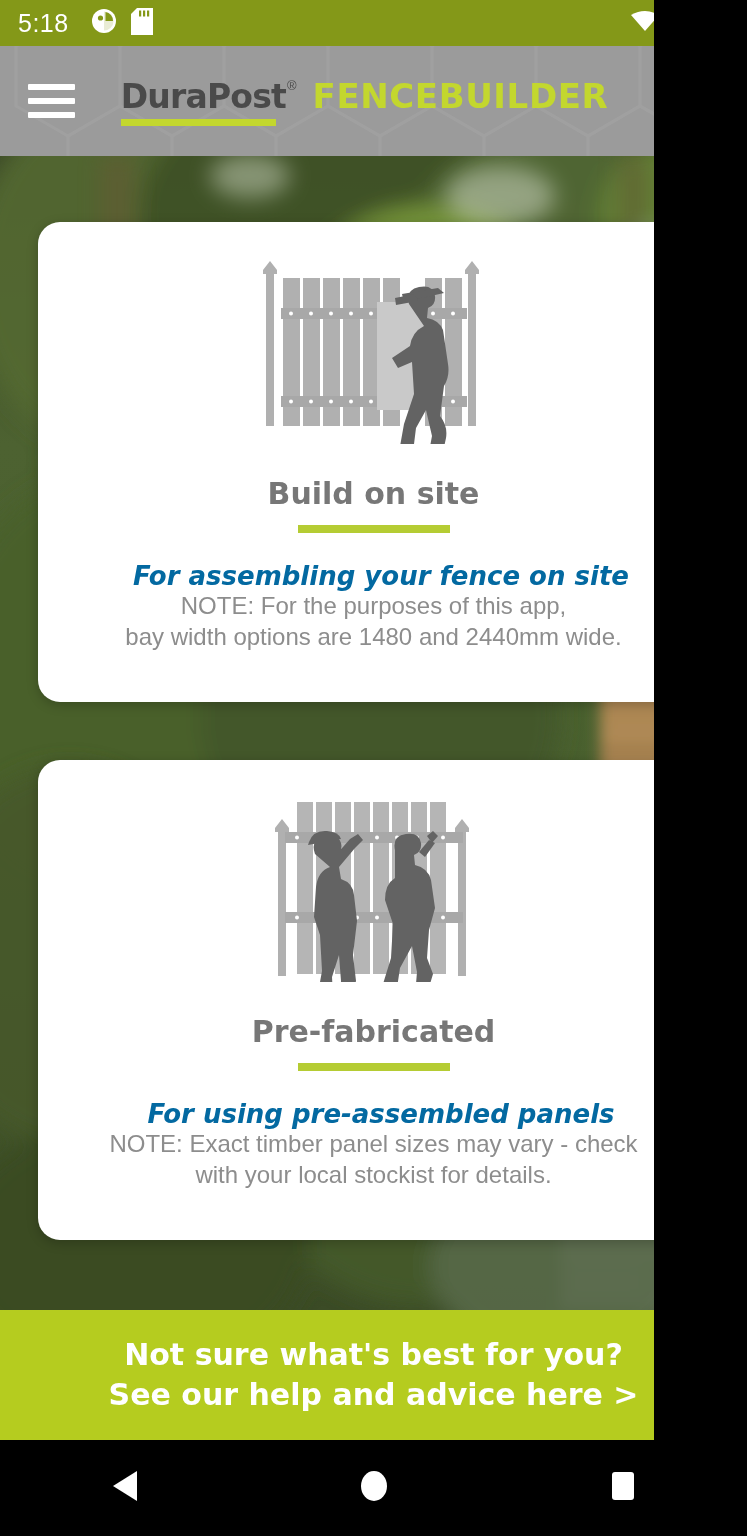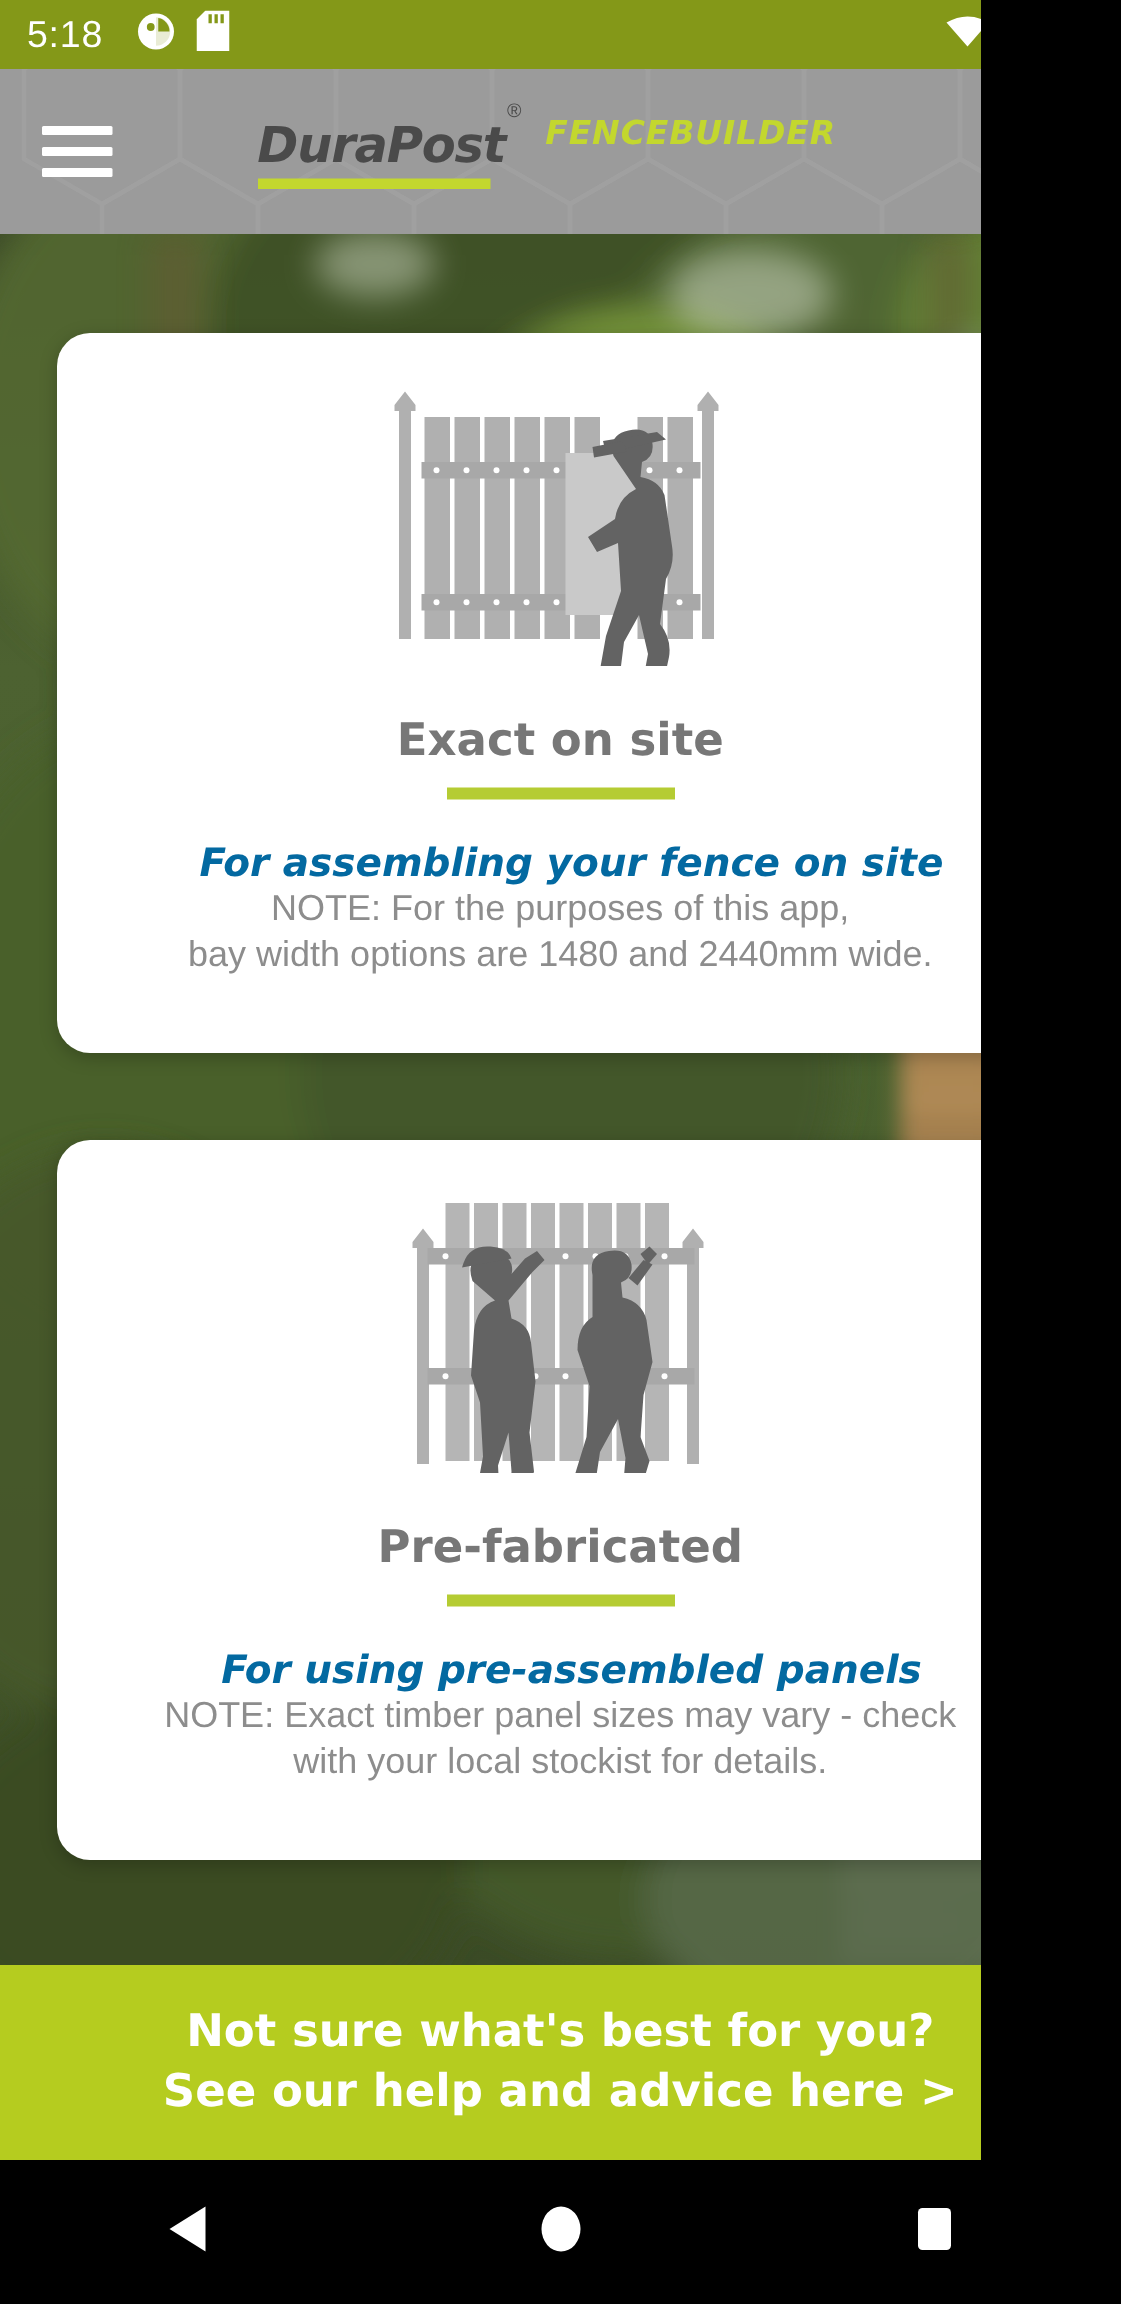--- a/index.html
+++ b/index.html
@@ -31,25 +31,25 @@
   .appbar-inner {
     position:relative; width:100%; height:100%;
     display:flex; align-items:center; padding:0 20px; z-index:2;
   }
   .hamburger { width:62px; height:62px; display:flex; flex-direction:column;
                justify-content:center; align-items:center; gap:8px; cursor:pointer; }
   .hamburger span { display:block; width:47px; height:6px; background:#fff; border-radius:1px; }
   .brand { flex:1; display:flex; align-items:center; justify-content:center;
            margin-left:-10px; }
   .brand-stack { display:flex; flex-direction:column; align-items:flex-start; }
-  .brand-row { display:flex; align-items:flex-start;font-style:italic; }
+  .brand-row { display:flex; align-items:center; }
   .brand-dura { font-size:33px; font-weight:bold; color:#4a4a4a; letter-spacing:-.8px;
                 font-family:"DejaVu Sans", sans-serif; }
   .brand-reg { font-size:13px; color:#4a4a4a; margin-left:1px; position:relative; top:-11px; }
-  .brand-fb { font-size:22px; font-weight:bold; color:#c3d72e; letter-spacing:.6px;
+  .brand-fb { font-size:34px; font-weight:bold; color:#c3d72e; letter-spacing:.6px;
               margin-left:16px; font-family:"DejaVu Sans", sans-serif; }
   .brand-underline { width:155px; height:7px; background:#c3d72e; margin-top:3px; }
   .account-btn {
     width:70px; height:84px; background:#a9c516; border-radius:10px;
     display:flex; align-items:center; justify-content:center; cursor:pointer;
   }
 
   
   .bg-photo { position:absolute; top:156px; left:0; width:747px; height:1154px; overflow:hidden; z-index:1; }
   .bg-photo svg { width:100%; height:100%; display:block; }
@@ -320,21 +320,21 @@
           <g fill="#636363">
             <path d="M150 48 q-4 -14 10 -17 q14 -3 16 9 q1 9 -7 12 l-1 10
                      q12 2 16 12 l5 34 q2 12 -4 22 l-4 30 q8 10 6 22
                      l-3 14 h-14 l3 -16 -6 -26 -10 18 -3 24 h-14 l5 -28
                      10 -30 -2 -32 -14 6 -6 -10 18 -12 q2 -14 14 -20z"></path>
             <path d="M143 38 l36 -6 6 5 -40 9z"></path>
             <path d="M136 42 l20 -4 3 7 -22 4z"></path>
           </g>
         </svg>
       </div>
-      <div class="card-title">Exact on site</div>
+      <div class="card-title">Build on site</div>
       <div class="card-rule"></div>
       <div class="card-sub">For assembling your fence on site</div>
       <div class="card-note">
         <span>NOTE: For the purposes of this app,</span>
         <span>bay width options are 1480 and 2440mm wide.</span>
       </div>
     </div>
 
     <div class="card" id="card-prefab">
       <div class="card-illus">

